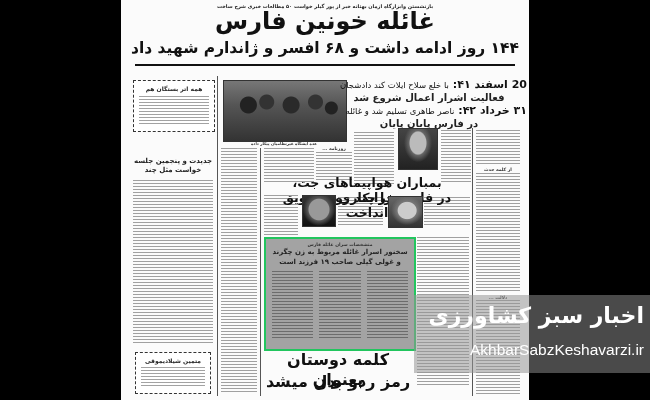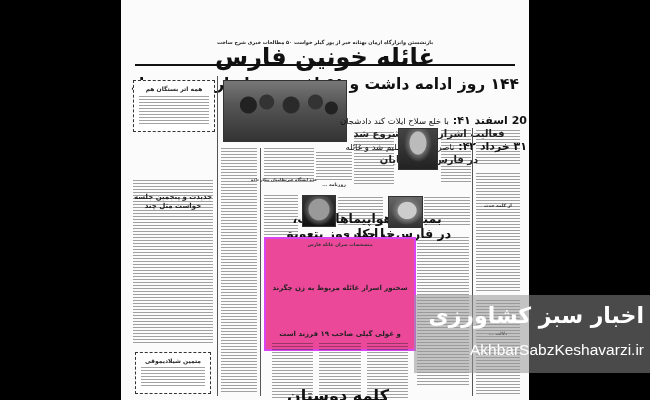--- a/index.html
+++ b/index.html
@@ -1,20 +1,20 @@
 <!DOCTYPE html>
 <html><head>
 <meta charset="utf-8">
 <style>
   html, body { margin:0; padding:0; }
   body { width:650px; height:400px; background:#000; position:relative; overflow:hidden;
          font-family:"DejaVu Sans", sans-serif; }
   .page { position:absolute; left:121px; top:0; width:408px; height:400px; background:#fbfbfb; overflow:hidden; }
   .abs { position:absolute;font-weight:bold; }
-  .rtl { direction:rtl;margin-top:36px; }
+  .rtl { direction:rtl; }
   .masthead-note { left:0; top:3px; width:408px; text-align:center; font-size:5px; color:#222; }
   .headline { left:0; top:8px; width:408px; text-align:center; font-size:24px; font-weight:bold; color:#111; line-height:26px; }
   .subhead { left:10px; top:38px; width:388px; text-align:center; font-size:15.5px; color:#111; line-height:20px; letter-spacing:-0.3px; }
   .rule { left:14px; top:64px; width:380px; height:2px; background:#111; }
   .text-block { background:
       repeating-linear-gradient(180deg, rgba(30,30,30,0.55) 0px, rgba(30,30,30,0.55) 1px, transparent 1px, transparent 3px);
       opacity:0.75; }
   .col-rule { background:#555; width:1px; }
   .photo { background:#555; border:1px solid #333; overflow:hidden; }
   .photo.crowd { background:
@@ -35,21 +35,21 @@
       linear-gradient(180deg, #666, #333); }
   .caption { font-size:4px; color:#333; text-align:center; }
   .boxed { border:1px dashed #333; background:#fff; }
   .box-inner-title { font-size:6px; text-align:center; color:#222; }
   .left-title { font-size:22px; font-weight:bold; text-align:center; color:#111; }
   .left-sub { font-size:7px; text-align:center; color:#222; line-height:10px; }
   .date-line { font-size:11px; font-weight:bold; color:#111; line-height:13px; white-space:nowrap; }
   .date-line .rest { font-size:8.5px; font-weight:normal; }
   .date-cont { font-size:10px; color:#222; line-height:11px; }
   .mid-head { font-size:12.5px; font-weight:bold; color:#111; line-height:15px; text-align:center; }
-  .inset { border:2px solid #d946ef; background:#ec4899; }
+  .inset { border:2px solid #22c55e; background:#a3a3a3; }
   .inset-title { font-size:4.5px; text-align:center; color:#333; }
   .inset-line { font-size:7px; text-align:center; color:#222; line-height:10px; }
   .bottom-head { font-size:16px; text-align:center; color:#111; line-height:20px; }
   .small-heading { font-size:4.5px; color:#333; text-align:center; }
   .watermark { position:absolute; left:414px; top:295px; width:236px; height:78px; }
   .wm-overlay-page { position:absolute; left:0; top:0; width:115px; height:78px; background:rgba(150,150,150,0.55); }
   .wm-overlay-dark { position:absolute; left:115px; top:0; width:121px; height:78px; background:#4a4a4a; }
   .wm-title { position:absolute; right:6px; top:8px; font-size:22px; color:#fff; font-weight:bold; direction:rtl; white-space:nowrap; letter-spacing:-0.5px; }
   .wm-url { position:absolute; right:6px; top:46px; font-size:15.5px; color:#fff; white-space:nowrap; font-family:"Liberation Sans", sans-serif; }
 </style>

